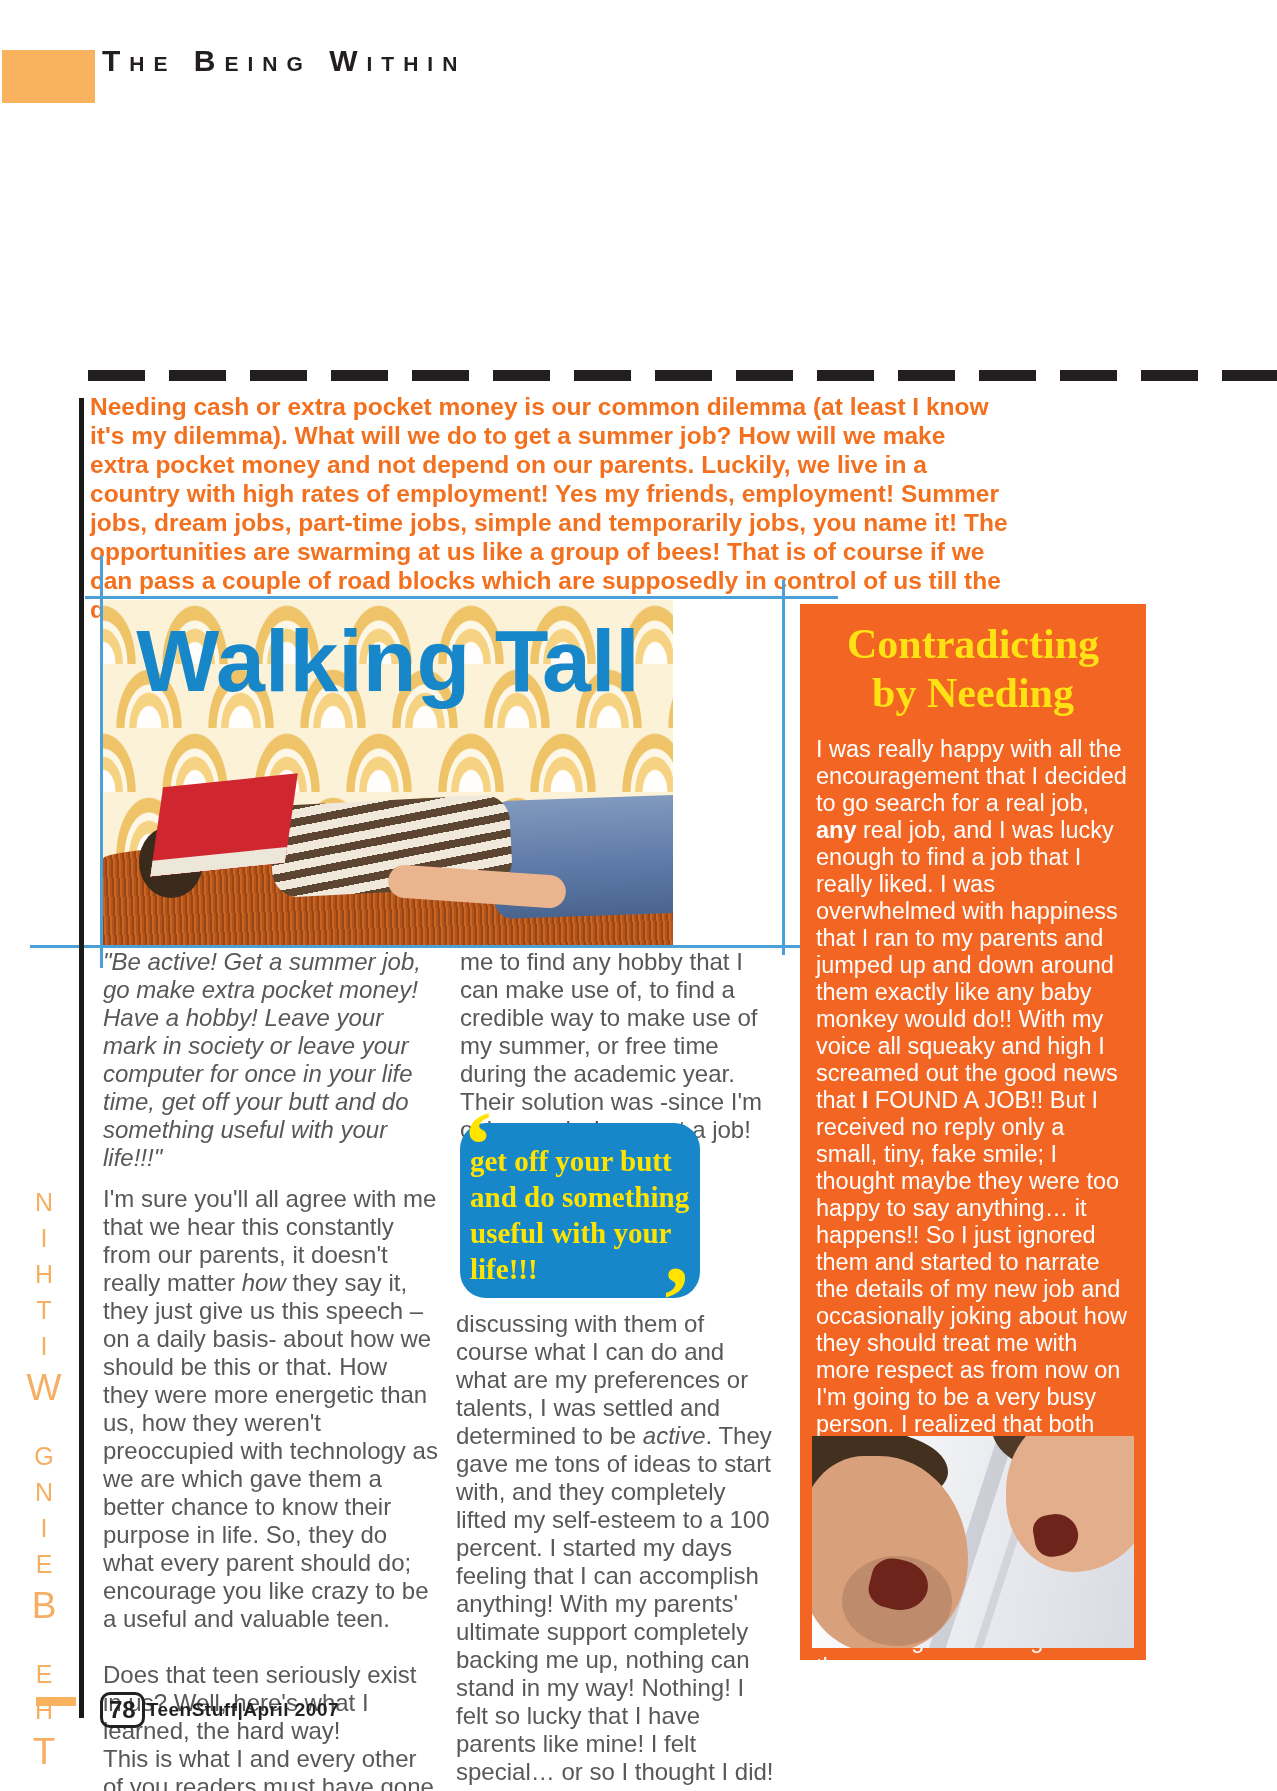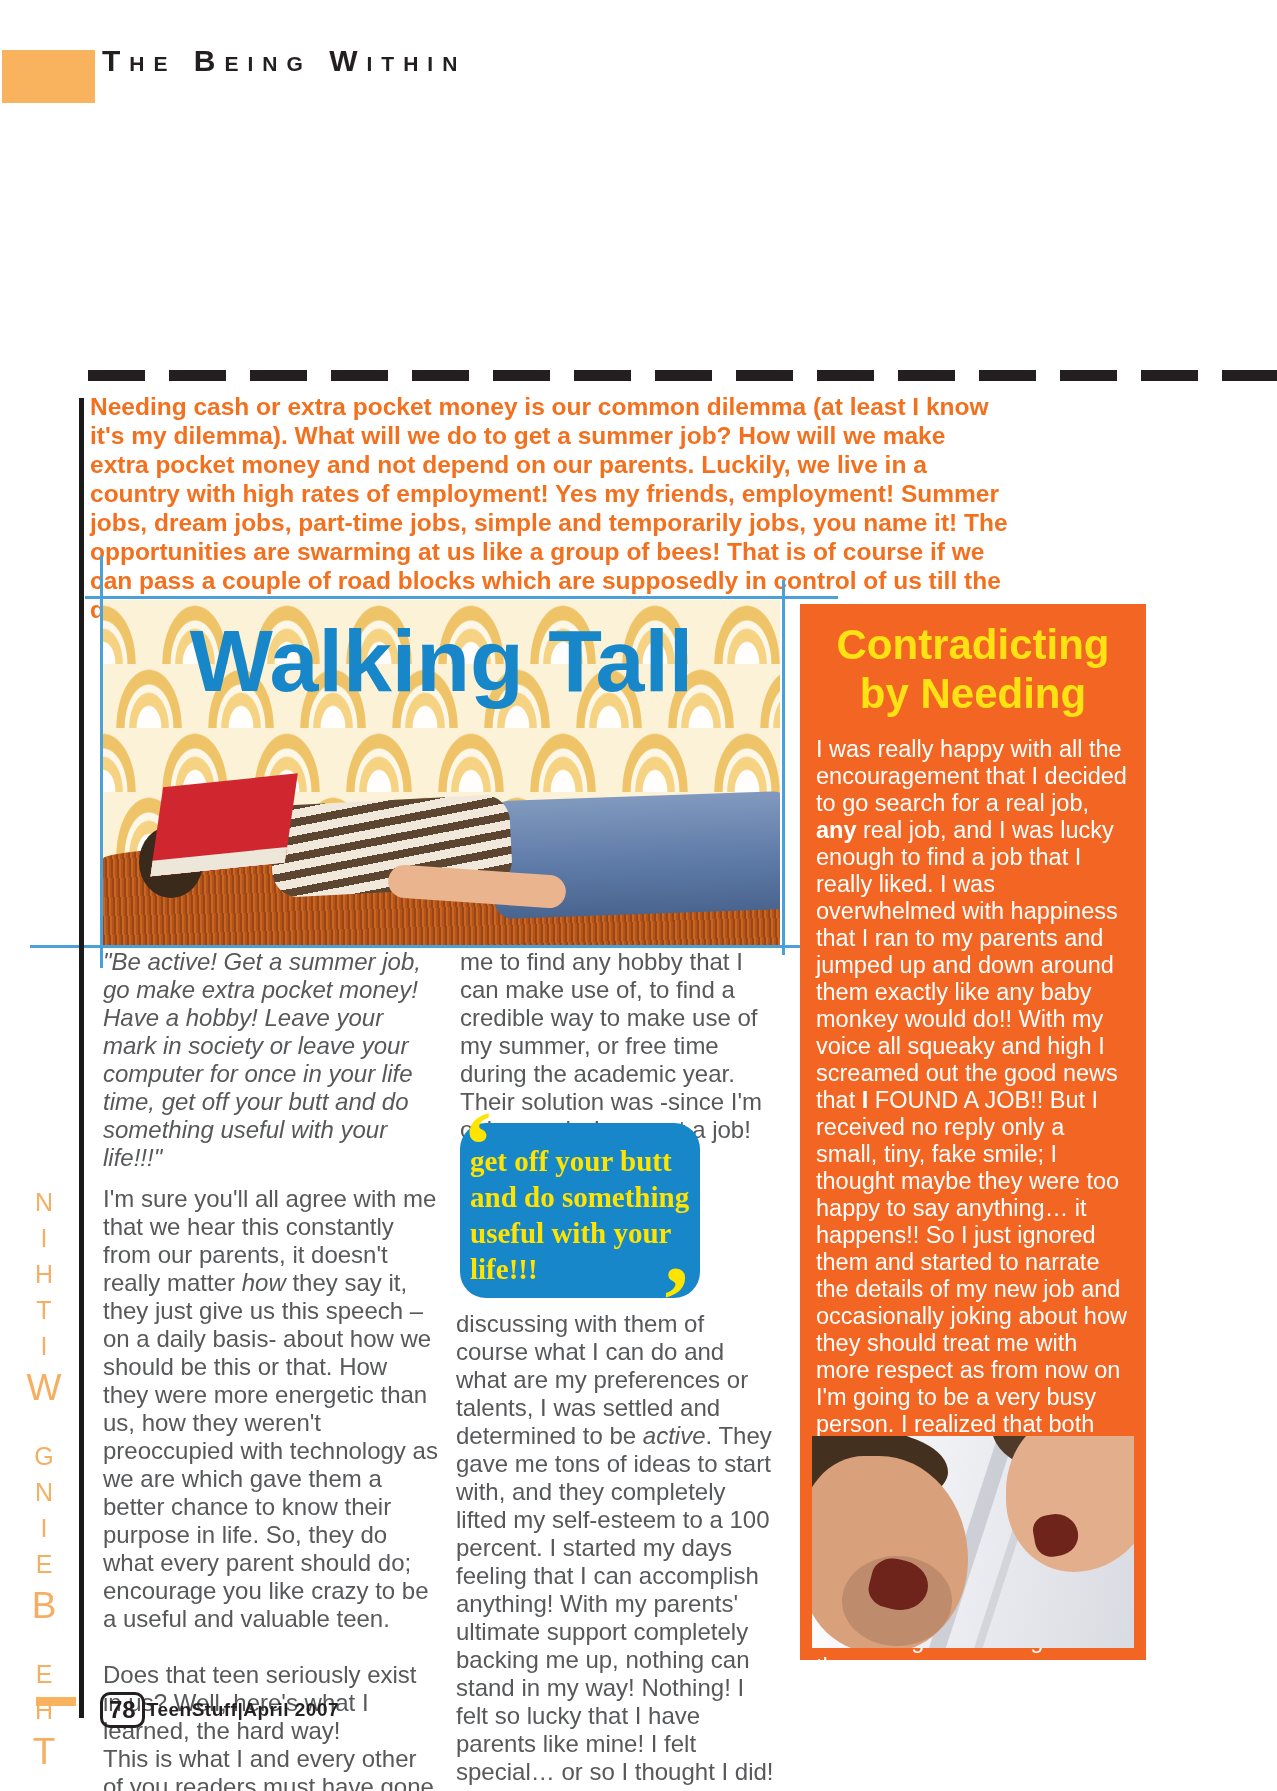--- a/index.html
+++ b/index.html
@@ -23,21 +23,21 @@
         font-size:24.5px;line-height:29px;font-weight:bold;color:#F3701E;}
 
   
   .guide{position:absolute;background:#4BA0D8;}
   .g-h-top{left:85px;top:596px;width:753px;height:3px;}
   .g-h-bottom{left:30px;top:945px;width:785px;height:3px;}
   .g-v-left{left:100px;top:556px;width:3px;height:412px;}
   .g-v-right{left:782px;top:580px;width:3px;height:375px;}
 
   
-  .photo{position:absolute;left:103px;top:600px;width:677px;height:345px;overflow:hidden;
+  .photo{position:absolute;left:103px;top:600px;width:570px;height:345px;overflow:hidden;
         background-color:#FBF2D8;
         background-image:
           radial-gradient(46px 82px at 50% 100%, rgba(255,255,255,.95) 0 26%, #F5D382 28% 42%, #FDF7E8 44% 52%, #EFC469 54% 70%, rgba(239,196,105,0) 72%),
           radial-gradient(46px 82px at 50% 100%, rgba(255,255,255,.95) 0 26%, #F5D382 28% 42%, #FDF7E8 44% 52%, #EFC469 54% 70%, rgba(239,196,105,0) 72%);
         background-size:92px 128px,92px 128px;background-position:0 0,46px 64px;}
   .photo-title{position:absolute;left:0;right:0;top:10px;text-align:center;
         font-size:88px;font-weight:bold;color:#1787C9;letter-spacing:0;}
   .rug{position:absolute;left:0;right:0;bottom:0;height:100px;background:#BC5A1D;
         background-image:repeating-linear-gradient(87deg, rgba(60,20,5,.28) 0 2px, rgba(236,126,44,.30) 2px 4px, rgba(150,60,15,.22) 4px 6px);
         border-radius:30% 10% 0 0/14px;}
@@ -65,21 +65,21 @@
   .quote-text{position:absolute;left:10px;right:10px;top:20px;text-align:left;white-space:pre-line;
         color:#FFE400;font-family:"Liberation Serif",serif;font-weight:bold;font-size:29px;line-height:36px;}
   .oq,.cq{position:absolute;color:#FFE400;font-family:"Liberation Serif",serif;font-weight:bold;
         font-size:96px;}
   .oq{left:2px;top:-34px;}
   .cq{right:8px;bottom:-22px;line-height:40px;}
 
   
   .orange-box{position:absolute;left:800px;top:604px;width:346px;height:1056px;background:#F26522;}
   .ob-title{margin:16px 6px 0;text-align:center;color:#FFE213;
-        font-size:42px;line-height:49px;font-weight:bold;}
+        font-size:42px;line-height:49px;font-weight:bold;font-family:Liberation Serif, serif;}
   .ob-body{margin:18px 16px 0;color:#FFFFFF;font-size:23.5px;line-height:27px;}
   .argue-photo{position:absolute;left:12px;top:832px;width:322px;height:212px;overflow:hidden;
         background:linear-gradient(100deg,#FFFFFF 0%,#EDEEF2 45%,#D9DBE2 100%);}
   .streak1{position:absolute;left:46%;top:-20px;width:16px;height:130%;background:rgba(150,152,165,.35);transform:rotate(18deg);}
   .streak2{position:absolute;left:60%;top:-20px;width:8px;height:130%;background:rgba(150,152,165,.25);transform:rotate(18deg);}
   .man-hair{position:absolute;left:-14px;top:-6px;width:150px;height:74px;background:#43301F;border-radius:0 60% 45% 40%;}
   .man-head{position:absolute;left:-12px;top:20px;width:168px;height:196px;background:#D9A07C;border-radius:42% 58% 52% 48%;}
   .man-shadow{position:absolute;left:30px;top:120px;width:110px;height:90px;background:rgba(110,80,60,.25);border-radius:50%;}
   .man-mouth{position:absolute;left:58px;top:124px;width:58px;height:50px;background:#6E241B;border-radius:45% 55% 60% 40%;transform:rotate(14deg);}
   .woman-hair{position:absolute;right:-26px;top:-42px;width:168px;height:86px;background:#4F3A2A;border-radius:0 0 30% 60%;}

